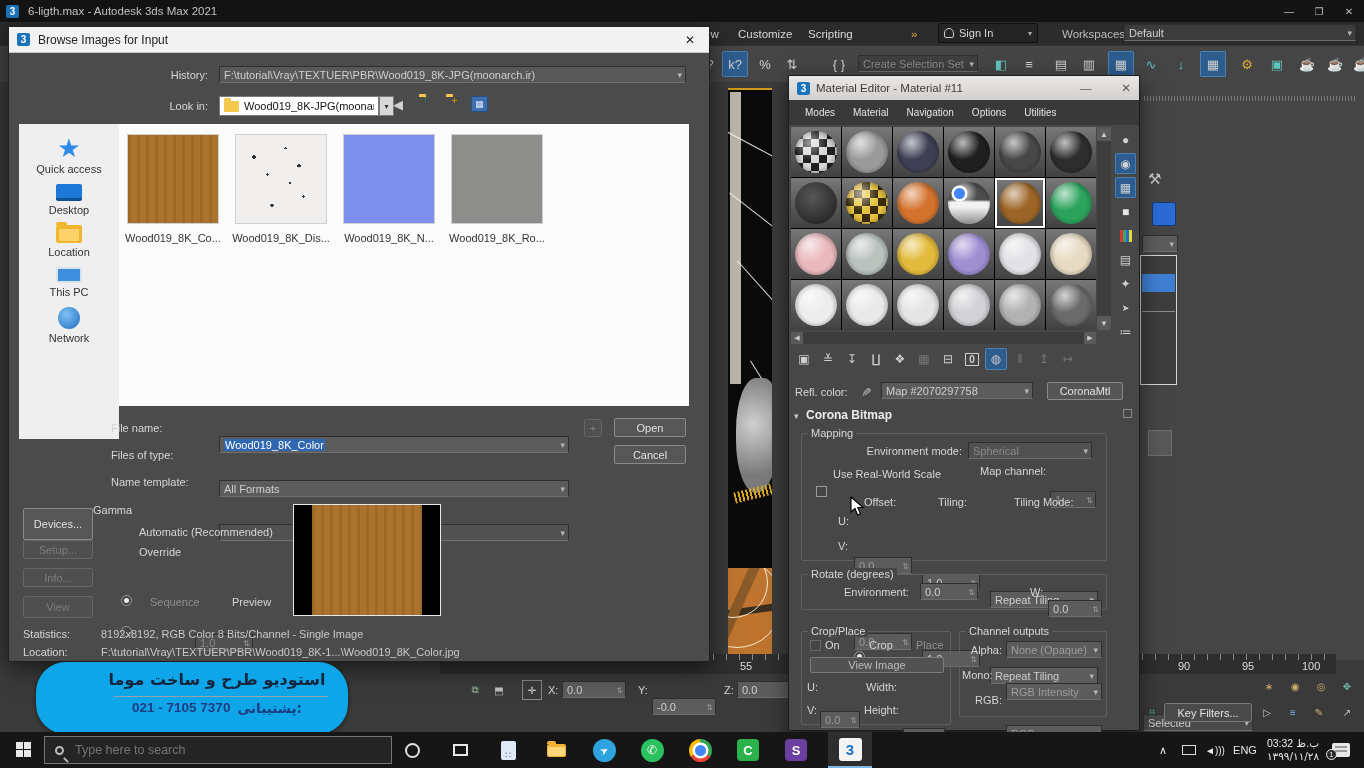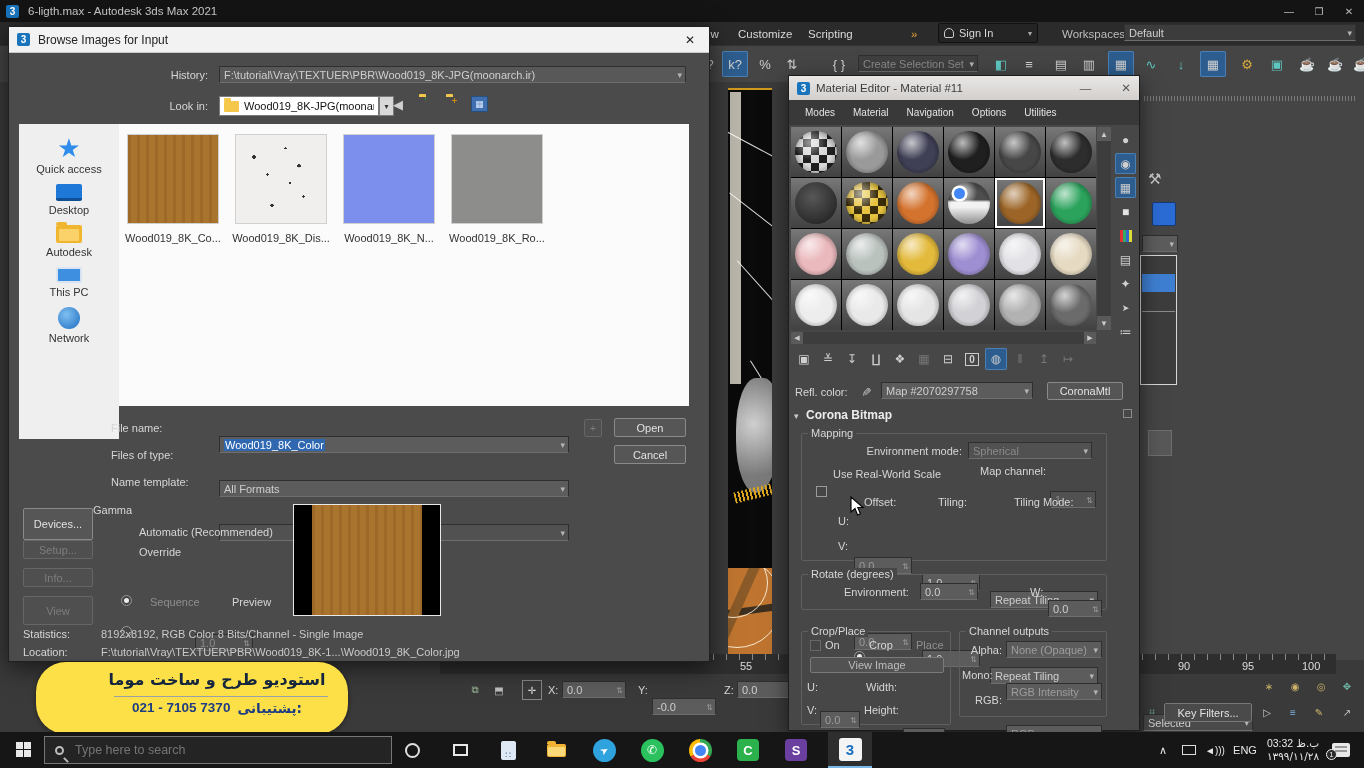--- a/index.html
+++ b/index.html
@@ -125,21 +125,21 @@
 
   
   .statusarea{left:0;top:660px;width:1364px;height:72px;background:#3a3a3a;}
   .timeline{position:absolute;left:440px;top:-6px;width:896px;height:20px;background:#2e2e2e;
     background-image:repeating-linear-gradient(90deg,#8a8a8a 0 1px,transparent 1px 13px);background-size:100% 6px;background-repeat:no-repeat;}
   .tnum{position:absolute;top:6px;font-size:11px;color:#ddd;}
   .sic{position:absolute;width:18px;height:16px;display:flex;align-items:center;justify-content:center;color:#9fbf9f;font-size:10px;}
 
   
   .wm{left:2px;top:656px;width:352px;height:74px;z-index:30;}
-  .wm-pill{position:absolute;left:34px;top:6px;width:312px;height:72px;background:#fde047;border-radius:30px;
+  .wm-pill{position:absolute;left:34px;top:6px;width:312px;height:72px;background:#0ea5e9;border-radius:30px;
     box-shadow:0 1px 5px rgba(0,0,0,.45);}
   .wm-circle{position:absolute;left:0;top:0;width:70px;height:70px;border-radius:50%;background:#2a7386;
     border:3px solid #fff;display:flex;flex-direction:column;align-items:center;justify-content:center;color:#fff;
     font-weight:bold;font-size:17px;line-height:.95;}
   .wm-title{position:absolute;left:64px;right:14px;top:8px;text-align:center;font-weight:bold;font-size:16px;color:#14263e;direction:rtl;}
   .wm-div{position:absolute;left:78px;right:20px;top:34px;height:1px;background:#9aa0a8;}
   .wm-support{position:absolute;left:64px;right:14px;top:38px;display:flex;justify-content:center;gap:7px;
     font-weight:bold;font-size:13.5px;color:#1d3c82;}
 
   
@@ -340,21 +340,21 @@
       </div>
       <div class="sb-item">
         <span style="width:26px;height:17px;background:#1e78d7;border-radius:2px;border-bottom:3px solid #0f4f96"></span>
         <span>Desktop</span>
       </div>
       <div class="sb-item">
         <span style="position:relative;width:26px;height:18px;background:#f0b62f;border-radius:2px">
             <span style="position:absolute;left:0;top:-3px;width:11px;height:3px;background:#f0b62f;border-radius:2px 2px 0 0"></span>
             <span style="position:absolute;left:3px;top:4px;right:3px;bottom:2px;background:#fbd26a;border-radius:1px"></span>
           </span>
-        <span>Autodesk</span>
+        <span>Location</span>
       </div>
       <div class="sb-item">
         <span style="width:26px;height:16px;background:#3f8fe0;border:2px solid #d8e4f2;border-radius:2px"></span>
         <span>This PC</span>
       </div>
       <div class="sb-item">
         <span style="width:22px;height:22px;border-radius:50%;background:radial-gradient(circle at 38% 35%,#7fc0f2,#1c6cc0)"></span>
         <span>Network</span>
       </div>
     </div>
@@ -402,21 +402,21 @@
 
     <div class="abs btn" style="left:14px;top:481px;width:70px;height:32px">
         <span>Devices...</span>
       </div>
     <div class="abs btn disabled" style="left:14px;top:513px;width:70px;height:19px">
         <span>Setup...</span>
       </div>
     <div class="abs btn disabled" style="left:14px;top:541px;width:70px;height:19px">
         <span>Info...</span>
       </div>
-    <div class="abs btn disabled" style="left:14px;top:569px;width:70px;height:29px">
+    <div class="abs btn disabled" style="left:14px;top:569px;width:70px;height:22px">
         <span>View</span>
       </div>
 
     <span class="abs lbl" style="left:84px;top:477px">Gamma</span>
     <div class="abs radio checked" style="left:112px;top:500px"></div>
     <span class="abs lbl" style="left:130px;top:499px">Automatic (Recommended)</span>
     <div class="abs radio" style="left:112px;top:520px"></div>
     <span class="abs lbl" style="left:130px;top:519px">Override</span>
     <div class="abs field spin disabled" style="left:186px;top:517px;width:58px">
       <span>1.0</span>

